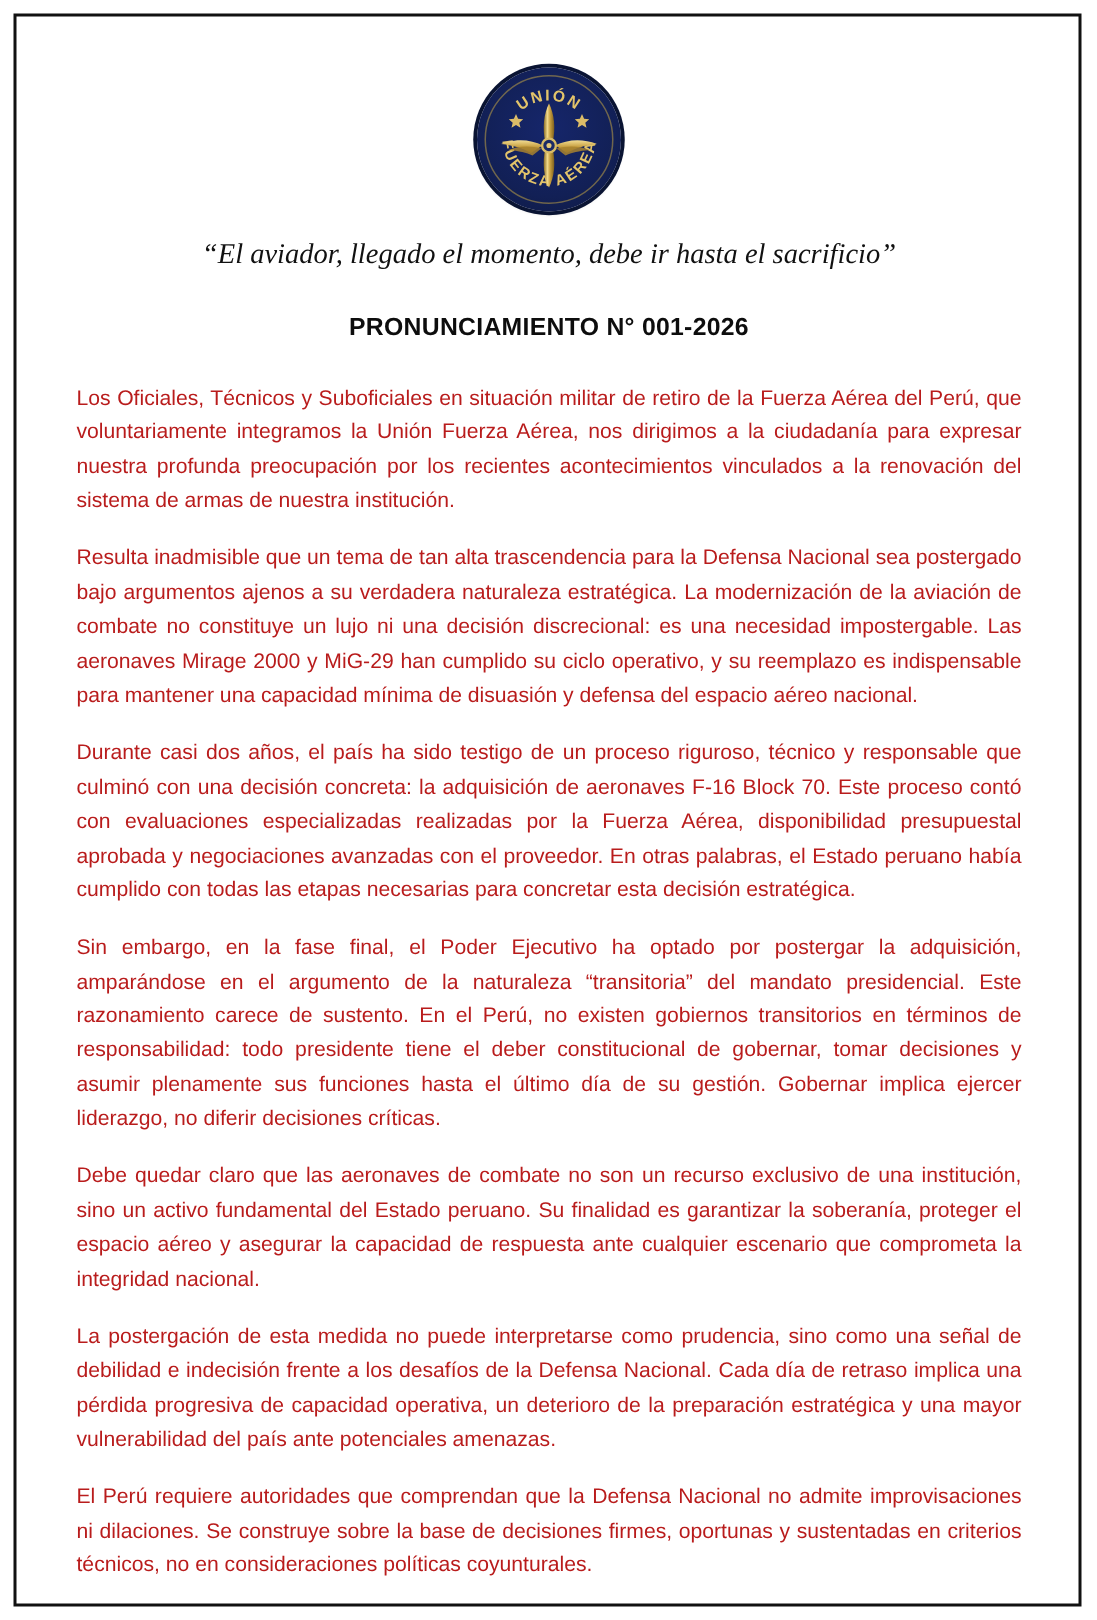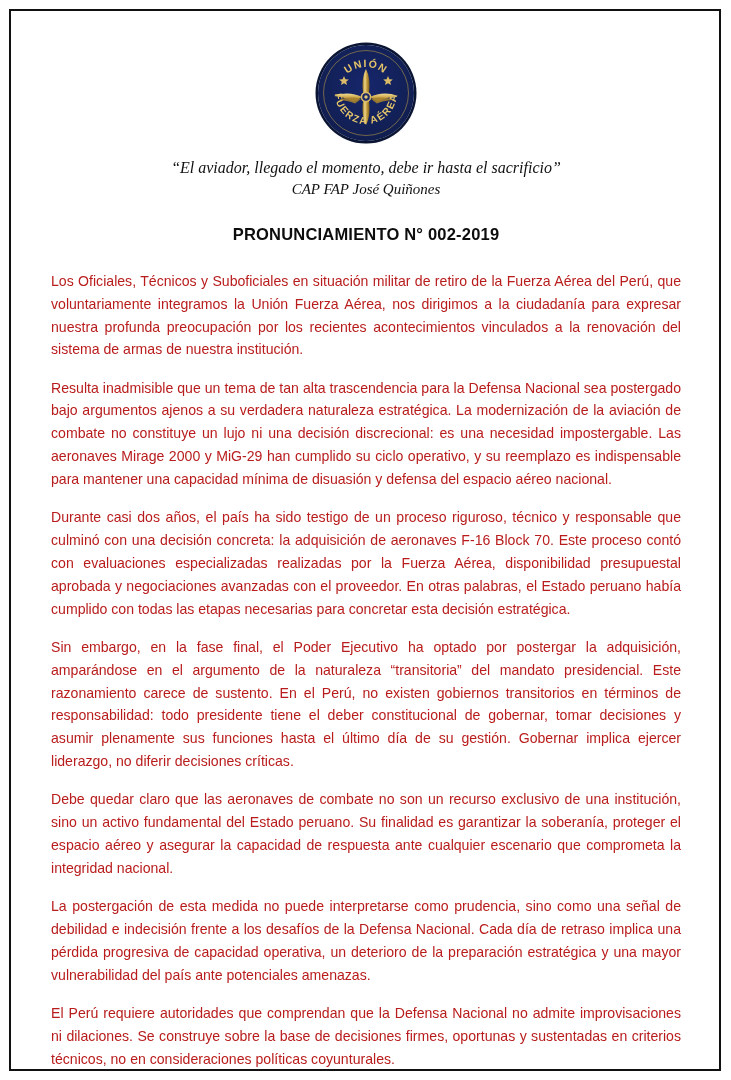--- a/index.html
+++ b/index.html
@@ -64,21 +64,21 @@
 
   
   .epigraph {
     margin-top: 16px;
     text-align: center;
     font-family: "Liberation Serif", serif;
     font-style: italic;
     color: #111111;
   }
   .epigraph .quote {
-    font-size: 16px;
+    font-size: 19px;
     line-height: 1.35;
     display: block;
   }
   .epigraph .author {
     font-size: 15px;
     line-height: 1.35;
     display: block;
   }
 
   
@@ -160,24 +160,23 @@
             <path d="M 48 80 C 51.5 73, 52.5 64, 50.5 54 L 45.5 54 C 43.5 64, 44.5 73, 48 80 Z" fill="url(#goldV)"></path>
             <circle cx="48" cy="52" r="4.6" fill="#1b2a66" stroke="#d8bb66" stroke-width="1.6"></circle>
             <circle cx="48" cy="52" r="1.7" fill="#e5c878"></circle>
           </g>
         </svg>
       </div>
     </div>
 
     <div class="epigraph">
       <span class="quote">“El aviador, llegado el momento, debe ir hasta el sacrificio”</span>
-      <span class="author">CAP FAP José Quiñones</span>
     </div>
 
-    <div class="doc-title">PRONUNCIAMIENTO N° 002-2019</div>
+    <div class="doc-title">PRONUNCIAMIENTO N° 001-2026</div>
 
     <div class="body-copy">
       <p class="para">Los Oficiales, Técnicos y Suboficiales en situación militar de retiro de la Fuerza Aérea del Perú, que voluntariamente integramos la Unión Fuerza Aérea, nos dirigimos a la ciudadanía para expresar nuestra profunda preocupación por los recientes acontecimientos vinculados a la renovación del sistema de armas de nuestra institución.</p>
       <p class="para">Resulta inadmisible que un tema de tan alta trascendencia para la Defensa Nacional sea postergado bajo argumentos ajenos a su verdadera naturaleza estratégica. La modernización de la aviación de combate no constituye un lujo ni una decisión discrecional: es una necesidad impostergable. Las aeronaves Mirage 2000 y MiG-29 han cumplido su ciclo operativo, y su reemplazo es indispensable para mantener una capacidad mínima de disuasión y defensa del espacio aéreo nacional.</p>
       <p class="para">Durante casi dos años, el país ha sido testigo de un proceso riguroso, técnico y responsable que culminó con una decisión concreta: la adquisición de aeronaves F-16 Block 70. Este proceso contó con evaluaciones especializadas realizadas por la Fuerza Aérea, disponibilidad presupuestal aprobada y negociaciones avanzadas con el proveedor. En otras palabras, el Estado peruano había cumplido con todas las etapas necesarias para concretar esta decisión estratégica.</p>
       <p class="para">Sin embargo, en la fase final, el Poder Ejecutivo ha optado por postergar la adquisición, amparándose en el argumento de la naturaleza “transitoria” del mandato presidencial. Este razonamiento carece de sustento. En el Perú, no existen gobiernos transitorios en términos de responsabilidad: todo presidente tiene el deber constitucional de gobernar, tomar decisiones y asumir plenamente sus funciones hasta el último día de su gestión. Gobernar implica ejercer liderazgo, no diferir decisiones críticas.</p>
       <p class="para">Debe quedar claro que las aeronaves de combate no son un recurso exclusivo de una institución, sino un activo fundamental del Estado peruano. Su finalidad es garantizar la soberanía, proteger el espacio aéreo y asegurar la capacidad de respuesta ante cualquier escenario que comprometa la integridad nacional.</p>
       <p class="para">La postergación de esta medida no puede interpretarse como prudencia, sino como una señal de debilidad e indecisión frente a los desafíos de la Defensa Nacional. Cada día de retraso implica una pérdida progresiva de capacidad operativa, un deterioro de la preparación estratégica y una mayor vulnerabilidad del país ante potenciales amenazas.</p>
       <p class="para">El Perú requiere autoridades que comprendan que la Defensa Nacional no admite improvisaciones ni dilaciones. Se construye sobre la base de decisiones firmes, oportunas y sustentadas en criterios técnicos, no en consideraciones políticas coyunturales.</p>
 

